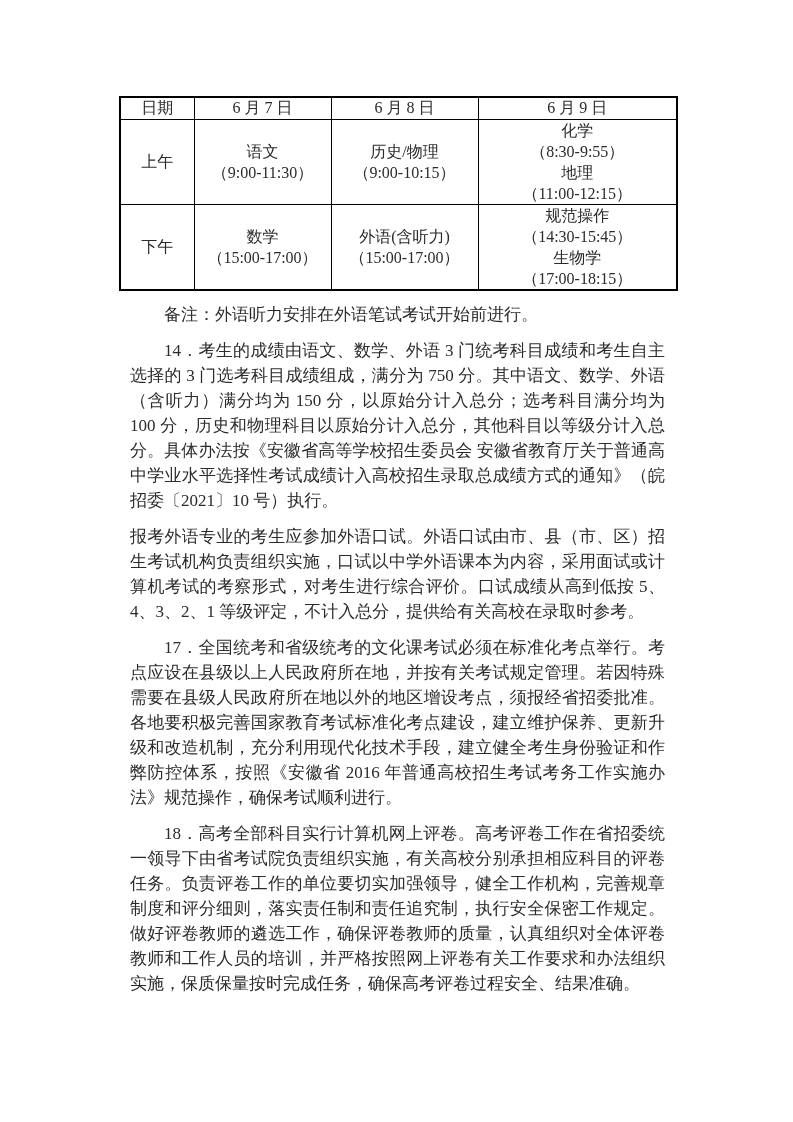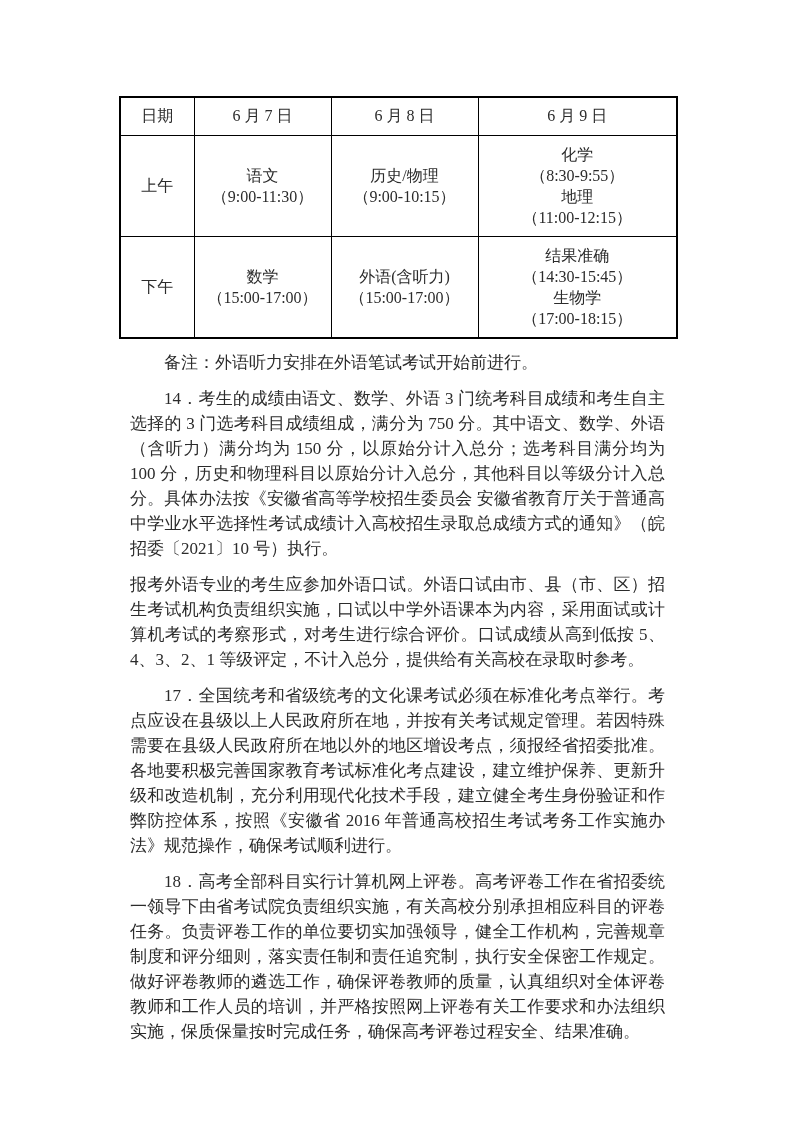--- a/index.html
+++ b/index.html
@@ -29,21 +29,21 @@
     border: 2px solid #000000;
     font-size: 16px;
     color: #2b2b2b;
   }
   table.schedule th,
   table.schedule td {
     border: 1px solid #000000;
     text-align: center;
     vertical-align: middle;
     font-weight: normal;
-    padding: 8px;
+    padding: 0;
   }
   table.schedule thead tr { height: 22px; }
   table.schedule tbody tr { height: 84px; }
   .cell-line { line-height: 21px; font-family: Liberation Serif, serif; }
   .body-text {
     margin-top: 3px;
     font-size: 17px;
     line-height: 25px;
     text-align: justify;
     color: #2b2b2b;
@@ -98,21 +98,21 @@
           <td>下午</td>
           <td>
             <div class="cell-line">数学</div>
             <div class="cell-line">（15:00-17:00）</div>
           </td>
           <td>
             <div class="cell-line">外语(含听力)</div>
             <div class="cell-line">（15:00-17:00）</div>
           </td>
           <td>
-            <div class="cell-line">结果准确</div>
+            <div class="cell-line">规范操作</div>
             <div class="cell-line">（14:30-15:45）</div>
             <div class="cell-line">生物学</div>
             <div class="cell-line">（17:00-18:15）</div>
           </td>
         </tr>
       </tbody>
     </table>
 
     <div class="body-text">
       <p class="indent">备注：外语听力安排在外语笔试考试开始前进行。</p>

